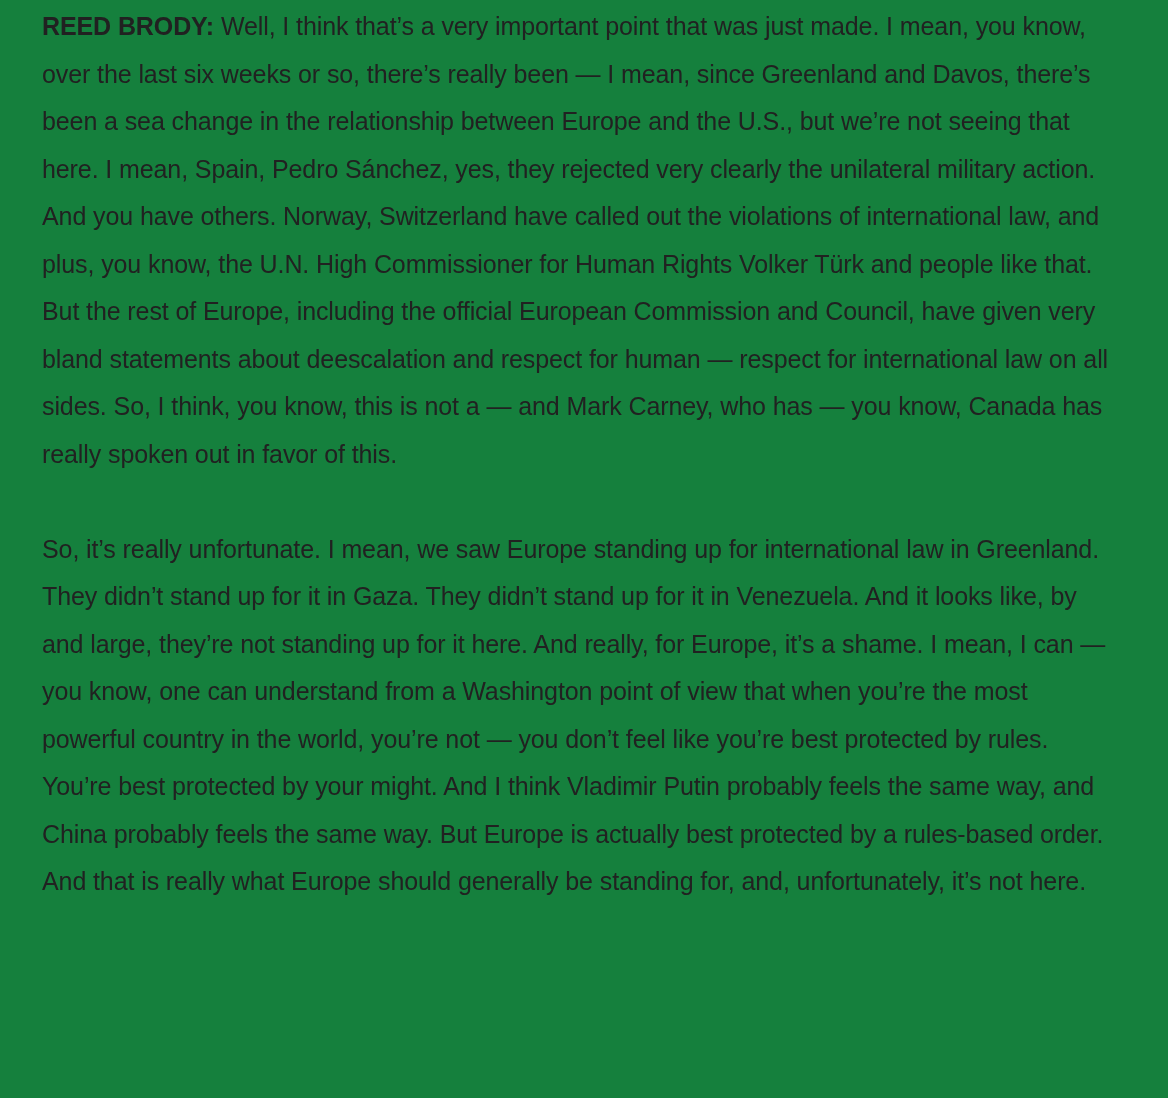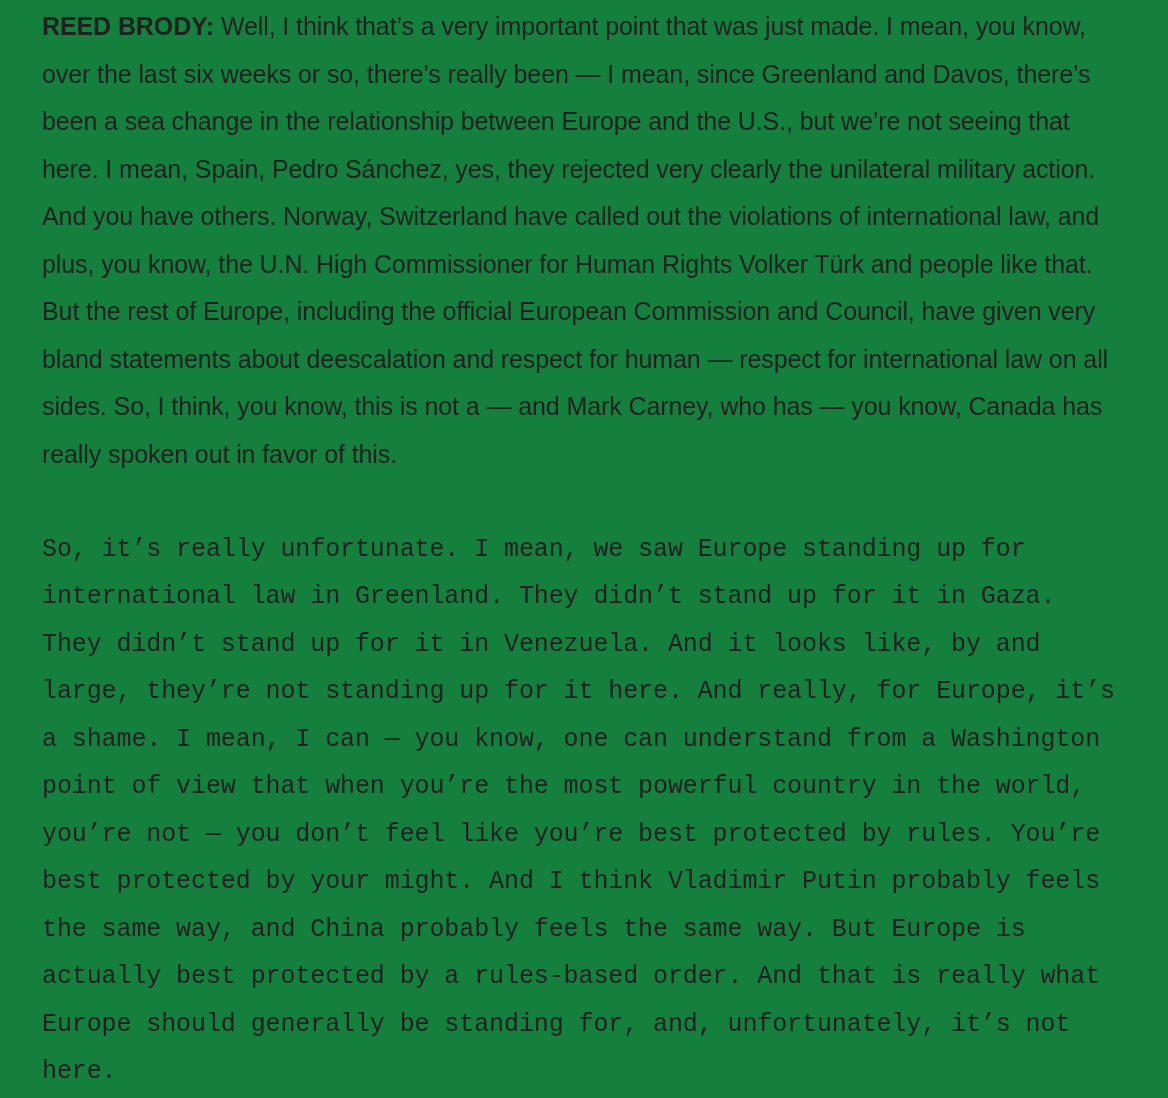--- a/index.html
+++ b/index.html
@@ -17,21 +17,20 @@
     line-height: 47.5px;
     letter-spacing: -0.1px;
     color: #212121;
     background: #15803d;
   }
   .transcript p {
     margin: 0 0 47.5px 0;
   }
   .transcript p:last-child {
     margin-bottom: 0;
-    font-family: Liberation Mono, monospace;
   }
   .speaker {
     font-weight: 700;
   }
 </style>
 </head>
 <body style="background: rgb(255, 255, 255);">
 
 <div class="transcript" style="color: rgb(33, 33, 33);">
   <p><strong class="speaker">REED BRODY:</strong><span> Well, I think that’s a very important point that was just made. I mean, you know, over the last six weeks or so, there’s really been — I mean, since Greenland and Davos, there’s been a sea change in the relationship between Europe and the U.S., but we’re not seeing that here. I mean, Spain, Pedro Sánchez, yes, they rejected very clearly the unilateral military action. And you have others. Norway, Switzerland have called out the violations of international law, and plus, you know, the U.N. High Commissioner for Human Rights Volker Türk and people like that. But the rest of Europe, including the official European Commission and Council, have given very bland statements about deescalation and respect for human — respect for international law on all sides. So, I think, you know, this is not a — and Mark Carney, who has — you know, Canada has really spoken out in favor of this.</span></p>

